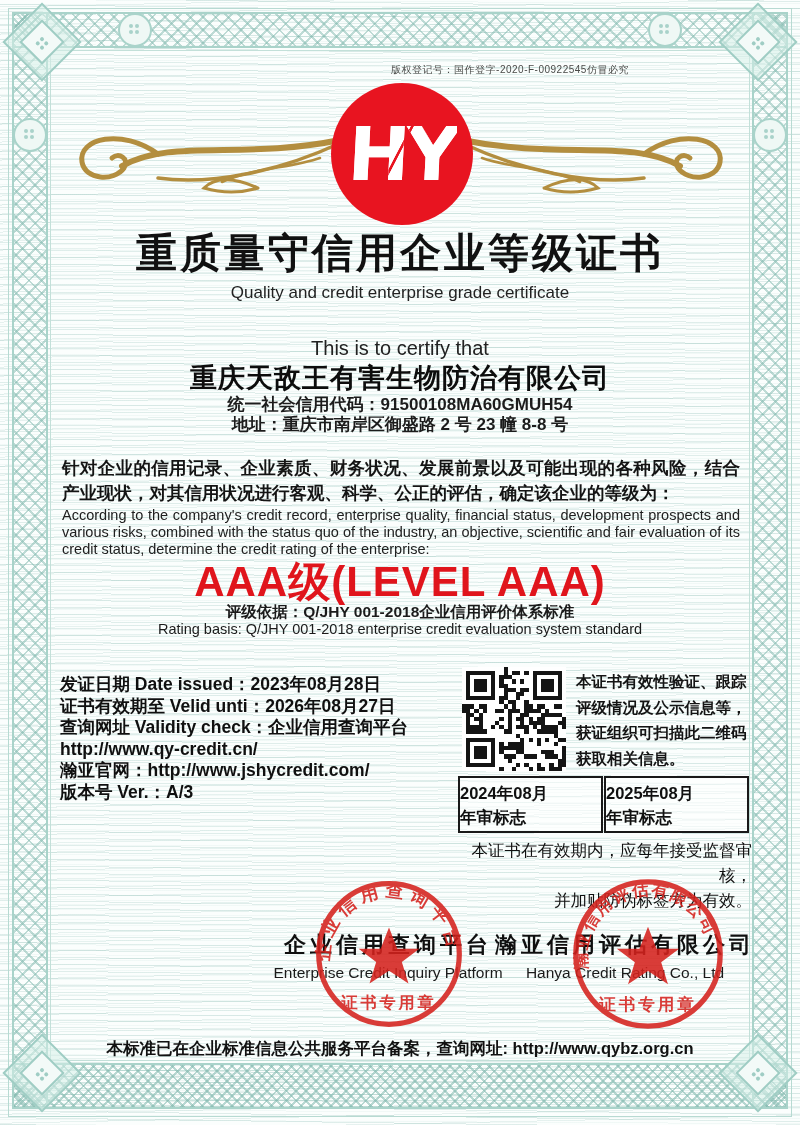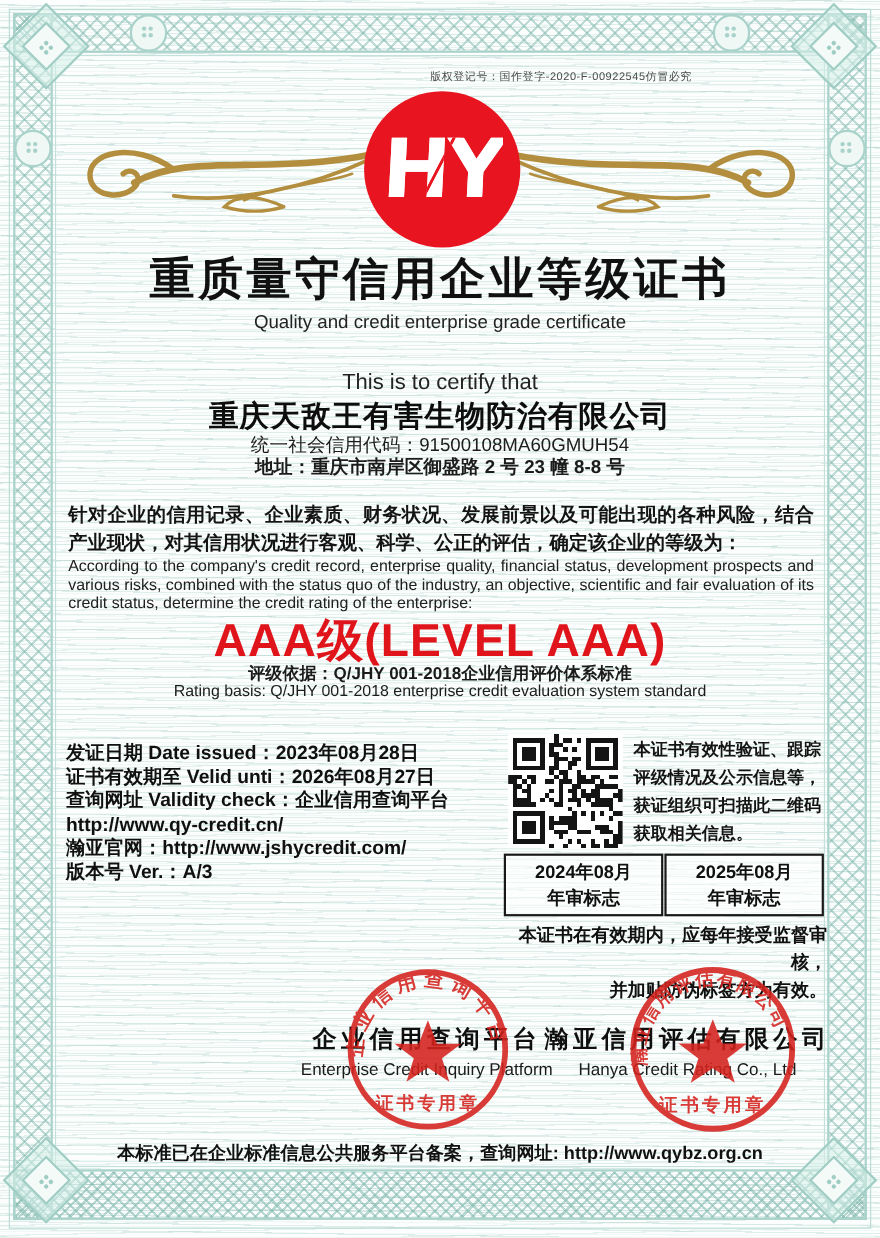--- a/index.html
+++ b/index.html
@@ -52,43 +52,43 @@
   .flourish{top:116px;width:282px;height:84px;z-index:1;}
   .flourish.l{left:62px;}
   .flourish.r{left:458px;transform:scaleX(-1);}
 
   .title-cn{left:0;right:0;top:226px;font-size:41px;font-weight:700;letter-spacing:3px;color:#111;}
   .title-en{left:0;right:0;top:283px;font-size:17px;color:#222;}
   .certify-cn{left:0;right:0;top:314px;font-size:18px;color:#222;}
   .certify-en{left:0;right:0;top:337px;font-size:20px;color:#222;}
 
   .company{left:0;right:0;top:360px;font-size:27px;font-weight:800;letter-spacing:1px;color:#0d0d0d;}
-  .code-line{left:0;right:0;top:393px;font-size:17px;font-weight:400;color:#1c1c1c;}
+  .code-line{left:0;right:0;top:393px;font-size:17px;font-weight:700;color:#1c1c1c;}
   .addr-line{left:0;right:0;top:413px;font-size:17px;font-weight:600;color:#1c1c1c;}
 
   .eval-cn{left:62px;width:678px;top:456px;font-size:17.5px;font-weight:700;line-height:25px;color:#141414;text-align:justify;}
   .eval-en{left:62px;width:678px;top:507px;font-size:14.5px;line-height:16.8px;color:#202020;text-align:justify;}
 
   .grade{left:0;right:0;top:554px;font-size:42px;font-weight:700;color:#e0151c;letter-spacing:1px;}
   .basis-cn{left:0;right:0;top:602px;font-size:15.5px;font-weight:600;color:#1b1b1b;}
   .basis-en{left:0;right:0;top:621px;font-size:14.5px;color:#1b1b1b;}
 
   
   .details{left:60px;top:674px;width:395px;font-size:17.5px;font-weight:600;line-height:21.6px;color:#101010;}
   .details div{white-space:nowrap;}
 
   .qr-box{left:462px;top:667px;width:104px;height:104px;background:#fff;padding:0;z-index:2;}
   .qr-note{left:576px;top:669px;width:175px;font-size:15.5px;font-weight:600;line-height:25.5px;color:#141414;}
 
   .badge{width:141px;height:53px;border:2px solid #191919;background:rgba(255,255,255,.55);
-    display:flex;flex-direction:column;align-items:center;justify-content:center;
+    display:flex;flex-direction:column;align-items:flex-start;justify-content:center;
     font-size:16.5px;font-weight:600;line-height:24px;color:#101010;}
   .badge.b1{left:458px;top:776px;}
   .badge.b2{left:604px;top:776px;}
-  .sup-note{left:440px;top:838px;width:312px;font-size:16.5px;font-weight:700;line-height:25px;color:#101010;text-align:right;}
+  .sup-note{left:440px;top:838px;width:312px;font-size:16.5px;font-weight:400;line-height:25px;color:#101010;text-align:right;}
 
   
   .issuer{z-index:1;width:340px;text-align:center;}
   .issuer .cn{font-size:22px;font-weight:700;letter-spacing:4px;color:#0f0f0f;}
   .issuer .en{font-size:15.5px;color:#1a1a1a;margin-top:4px;}
   .issuer.l{left:218px;top:930px;}
   .issuer.r{left:455px;top:930px;}
   .seal{z-index:2;opacity:.88;}
   .seal.l{left:313px;top:878px;}
   .seal.r{left:570px;top:876px;}

